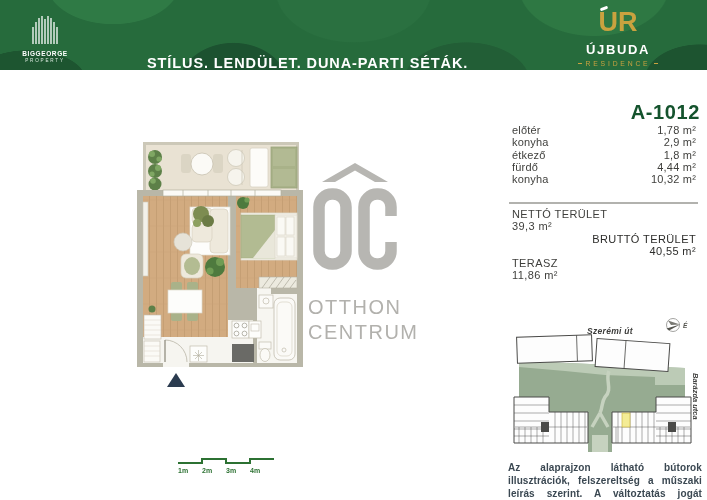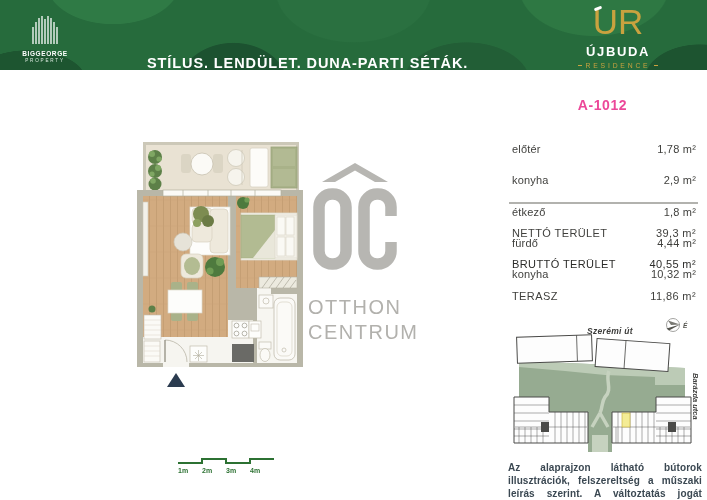--- a/index.html
+++ b/index.html
@@ -16,38 +16,38 @@
       radial-gradient(ellipse 115px 75px at 66% 120%, #225e36 55%, transparent 56%),
       radial-gradient(ellipse 135px 90px at 84% -20%, #2e7843 55%, transparent 56%),
       radial-gradient(ellipse 100px 65px at 99% 115%, #1d5430 55%, transparent 56%),
       #266b3c;}
   .bg-logo{position:absolute;left:13px;top:15px;width:64px;text-align:center;color:#fff;}
   .bg-name{font-size:6.5px;font-weight:700;letter-spacing:.6px;margin-top:1px;}
   .bg-sub{font-size:4.6px;letter-spacing:1.8px;color:#d9e9dd;margin-top:1px;}
   .tagline{position:absolute;left:147px;top:31px;font-size:14.5px;font-weight:600;
            color:#ffffff;letter-spacing:.9px;margin-top:24px;}
   .ur{position:absolute;left:578px;top:8px;width:80px;text-align:center;}
-  .ur-mono{position:relative;display:inline-block;font-size:35px;font-weight:400;
+  .ur-mono{position:relative;display:inline-block;font-size:27px;font-weight:700;
            color:#c9a23f;line-height:28px;letter-spacing:0;}
   .ur-accent{position:absolute;left:1px;top:-1px;width:8px;height:3px;background:#fff;
              border-radius:2px;transform:rotate(-22deg);}
   .ur-title{font-size:13px;font-weight:700;color:#fff;letter-spacing:1.6px;margin-top:6px;}
   .ur-sub{display:flex;align-items:center;justify-content:center;gap:4px;
           font-size:6.8px;color:#c9a23f;letter-spacing:2.8px;margin-top:3px;}
   .ur-sub:before,.ur-sub:after{content:"";width:8px;height:1px;background:#c9a23f;}
 
   
-  .unit-title{position:absolute;left:505px;top:88px;width:195px;text-align:center;
-              font-size:14px;font-weight:700;letter-spacing:.6px;color:#ec4899;}
+  .unit-title{position:absolute;left:505px;top:88px;width:195px;text-align:right;
+              font-size:20px;font-weight:700;letter-spacing:.6px;color:#14532d;}
   .rooms{position:absolute;left:512px;top:124px;width:184px;}
   .trow{display:flex;justify-content:space-between;font-size:11px;line-height:12.3px;
-        color:#3f3f3c;letter-spacing:.2px;margin-top:19px;}
+        color:#3f3f3c;letter-spacing:.2px;}
   .divider{position:absolute;left:509px;top:202px;width:189px;height:1.5px;background:#b2b2ae;}
   .totals{position:absolute;left:512px;top:208px;width:184px;}
-  .totals .trow{letter-spacing:.4px;}
+  .totals .trow{letter-spacing:.4px;flex-direction:column;}
   .trow.bold{font-weight:400;color:#2c2c2a;text-align:right;}
 
   
   .watermark{position:absolute;left:308px;top:160px;width:140px;color:#b7b6b2;}
   .wm-line{font-size:20px;font-weight:400;letter-spacing:1.5px;line-height:25px;
            color:#b2b1ad;}
   .wm-l1{margin-top:16px;}
 
   
   .siteplan{position:absolute;left:505px;top:315px;font-style:italic;}

